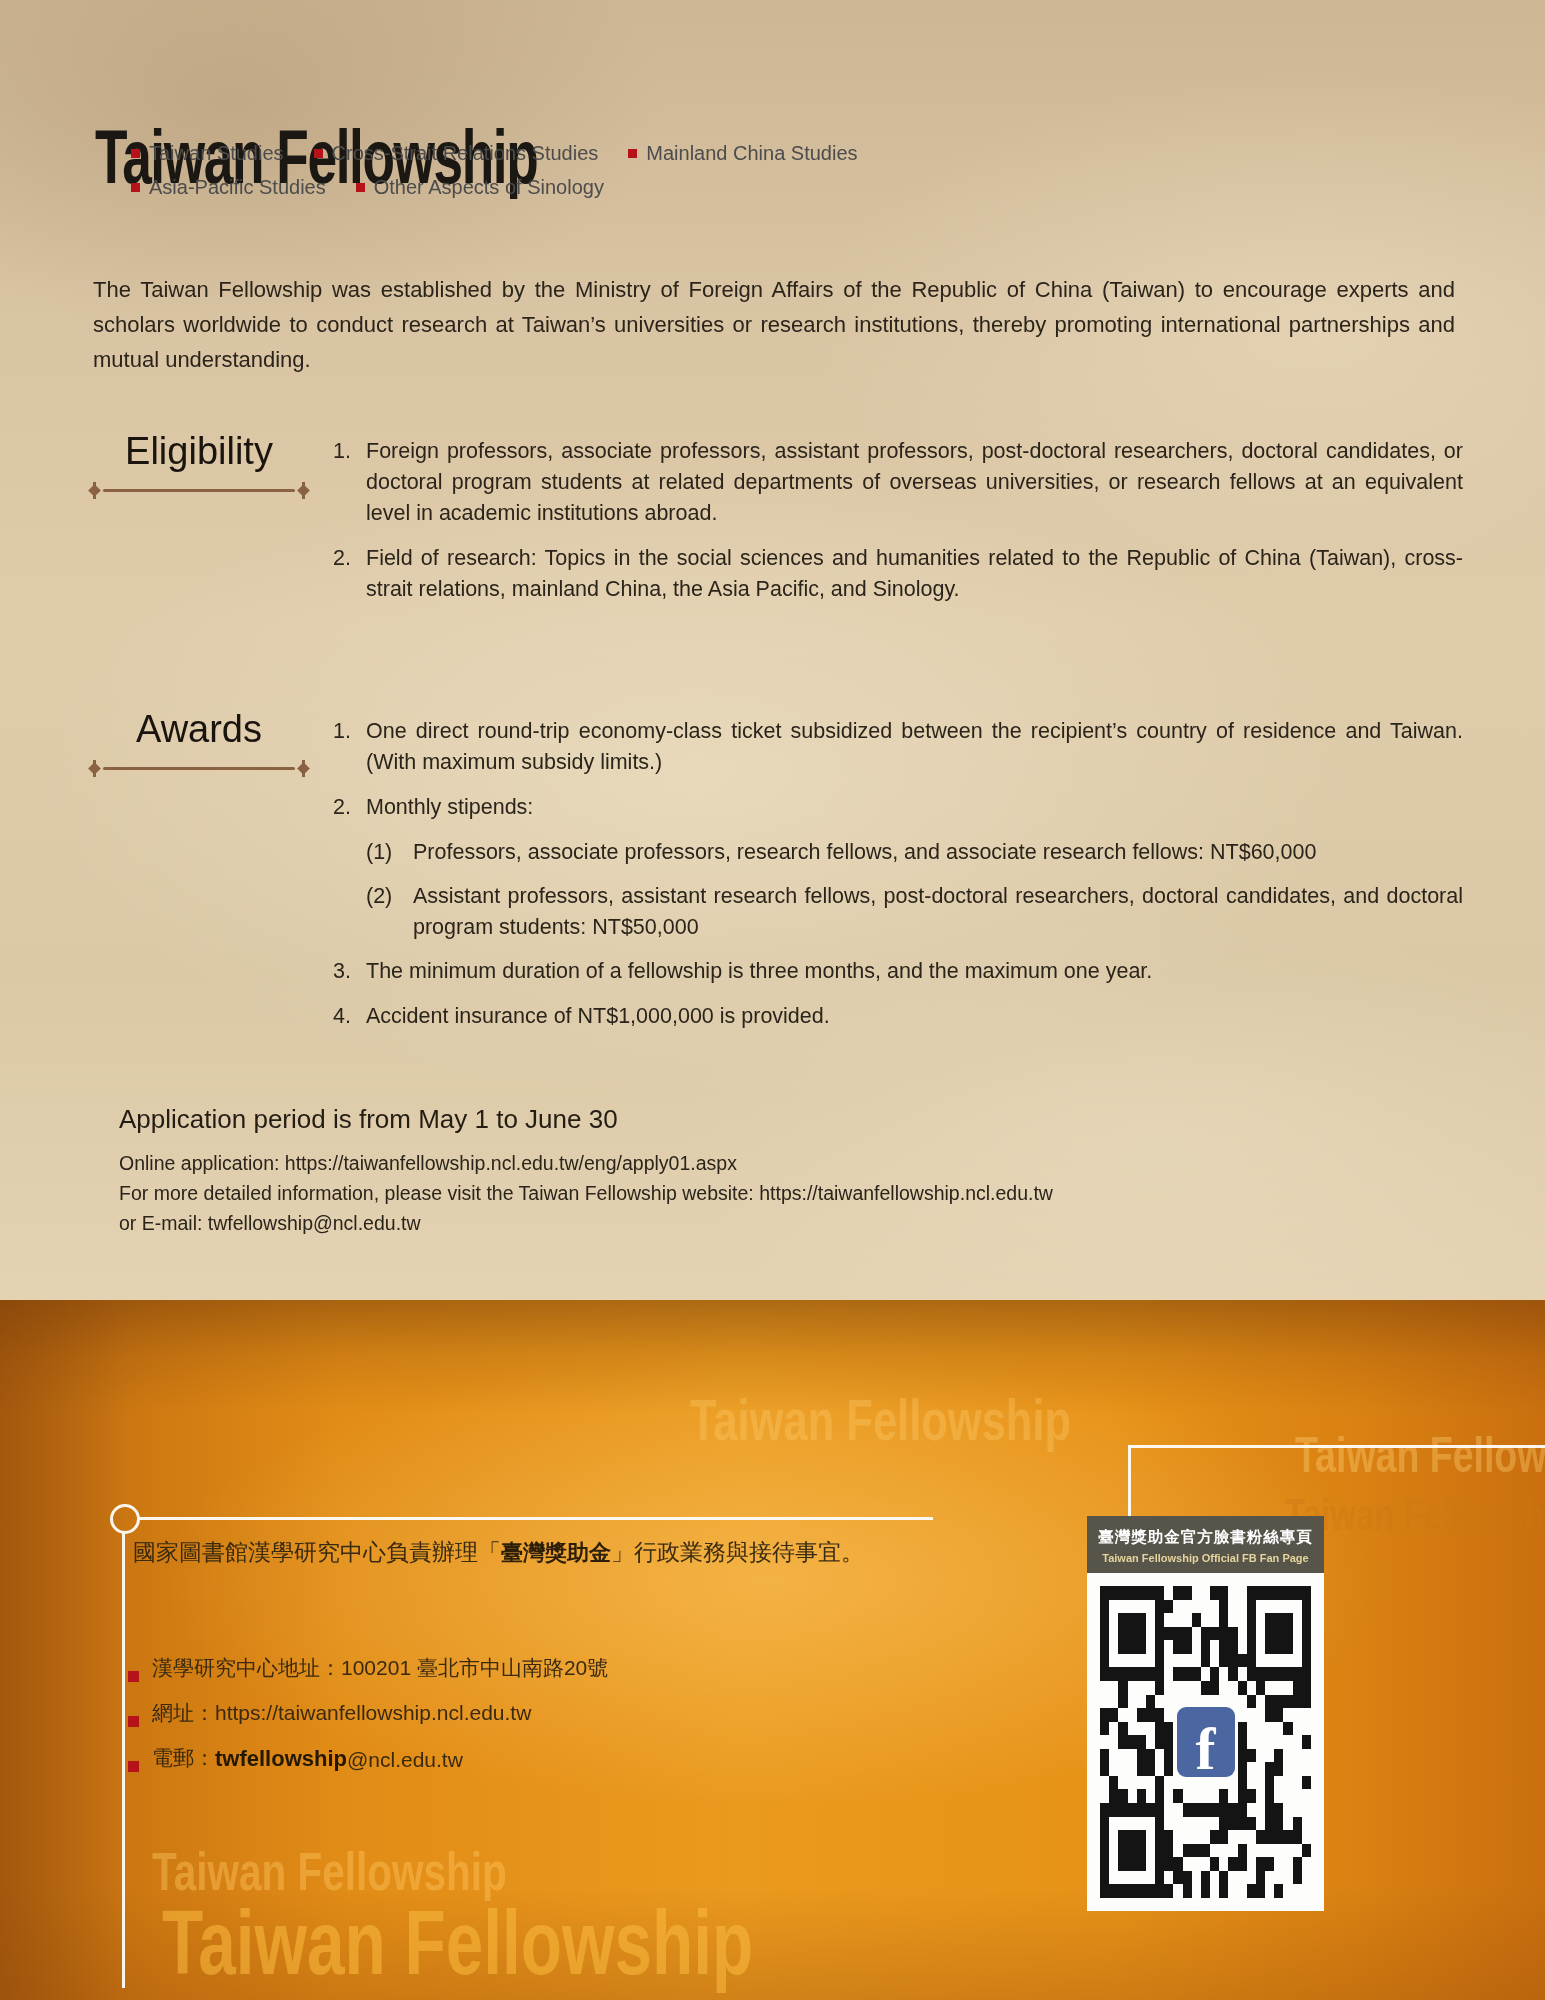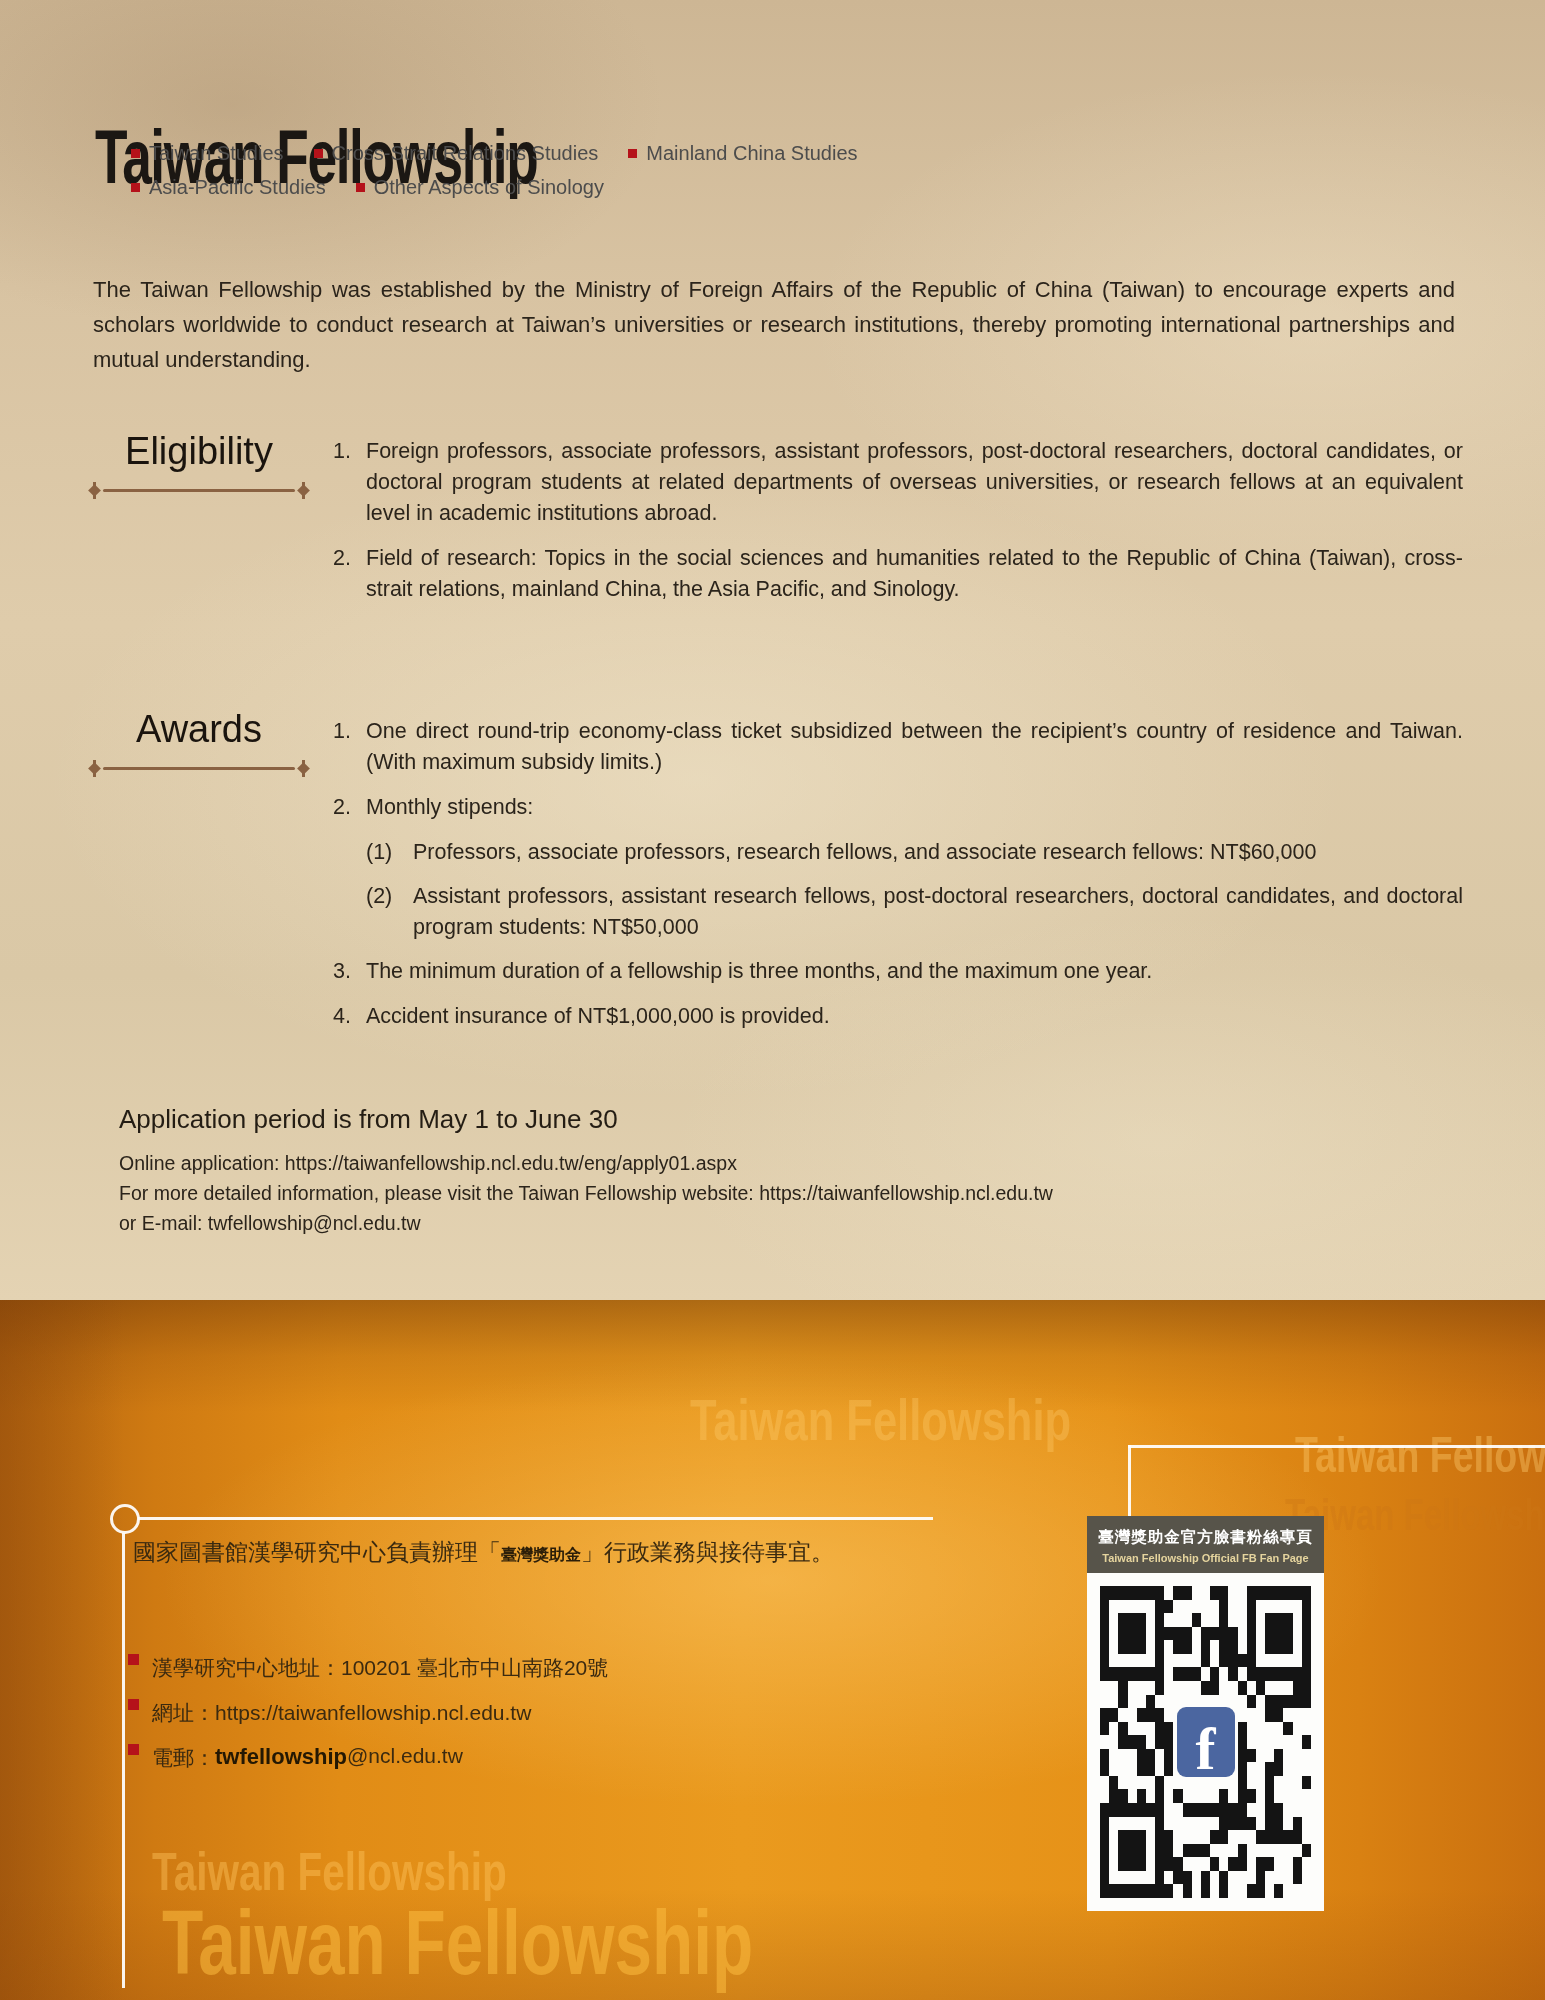--- a/index.html
+++ b/index.html
@@ -68,24 +68,24 @@
 
   .wline{position:absolute;background:rgba(255,255,255,.93);}
   #wl-right-h{left:1128px;top:145px;width:417px;height:3px;}
   #wl-right-v{left:1128px;top:145px;width:3px;height:95px;}
   #wl-left-h{left:138px;top:217px;width:795px;height:3px;}
   #wl-left-v{left:122px;top:233px;width:3px;height:455px;}
   .wcircle{position:absolute;left:110px;top:204px;width:24px;height:24px;
     border:3px solid rgba(255,255,255,.93);border-radius:50%;}
 
   .cn-para{position:absolute;left:133px;top:231px;font-size:23px;line-height:42px;color:#3a2a10;}
-  .cn-para b{font-size:16px;color:#2c1e08;}
+  .cn-para b{font-size:22px;color:#2c1e08;}
 
   .contact{position:absolute;left:128px;top:354px;}
-  .c-row{display:flex;align-items:flex-start;margin-bottom:17px;font-size:21px;color:#3b2a10;}
+  .c-row{display:flex;align-items:flex-end;margin-bottom:17px;font-size:21px;color:#3b2a10;}
   .c-row .sq{width:11px;height:11px;flex:0 0 11px;margin-right:13px;}
   .c-row b{color:#241803;font-size:22px;}
   .c-row .sq2{margin-left:32px;}
 
   .qr-panel{position:absolute;left:1087px;top:216px;width:237px;}
   .qr-head{background:#57544a;padding:11px 8px 9px;text-align:center;}
   .qr-head .cn{font-size:15.5px;font-weight:bold;color:#ffffff;letter-spacing:1px;}
   .qr-head .en{font-size:11px;font-weight:bold;color:#e5d49e;margin-top:4px;}
   .qr-box{background:#fdfdfb;height:338px;padding:13px;position:relative;box-sizing:border-box;}
   .qr-grid{width:100%;height:100%;display:grid;

